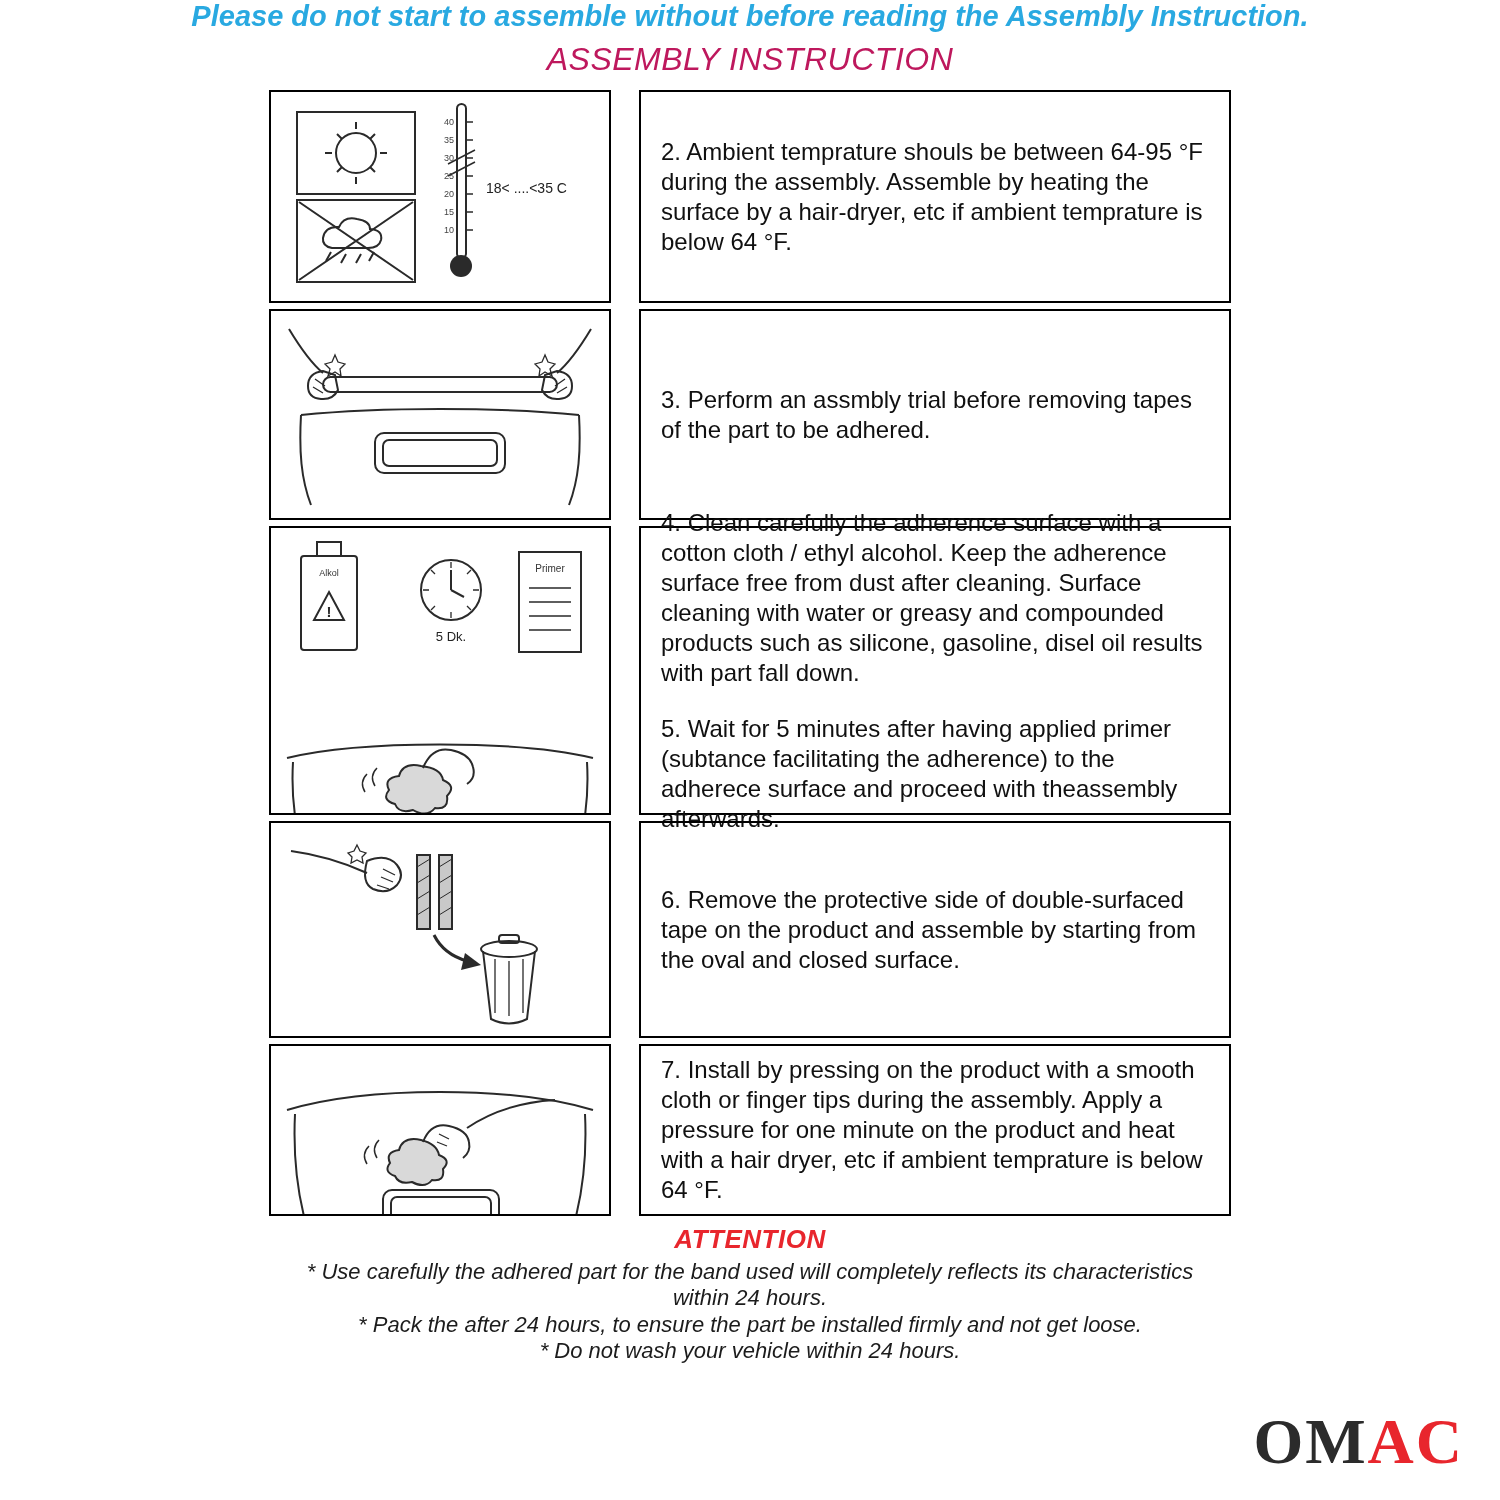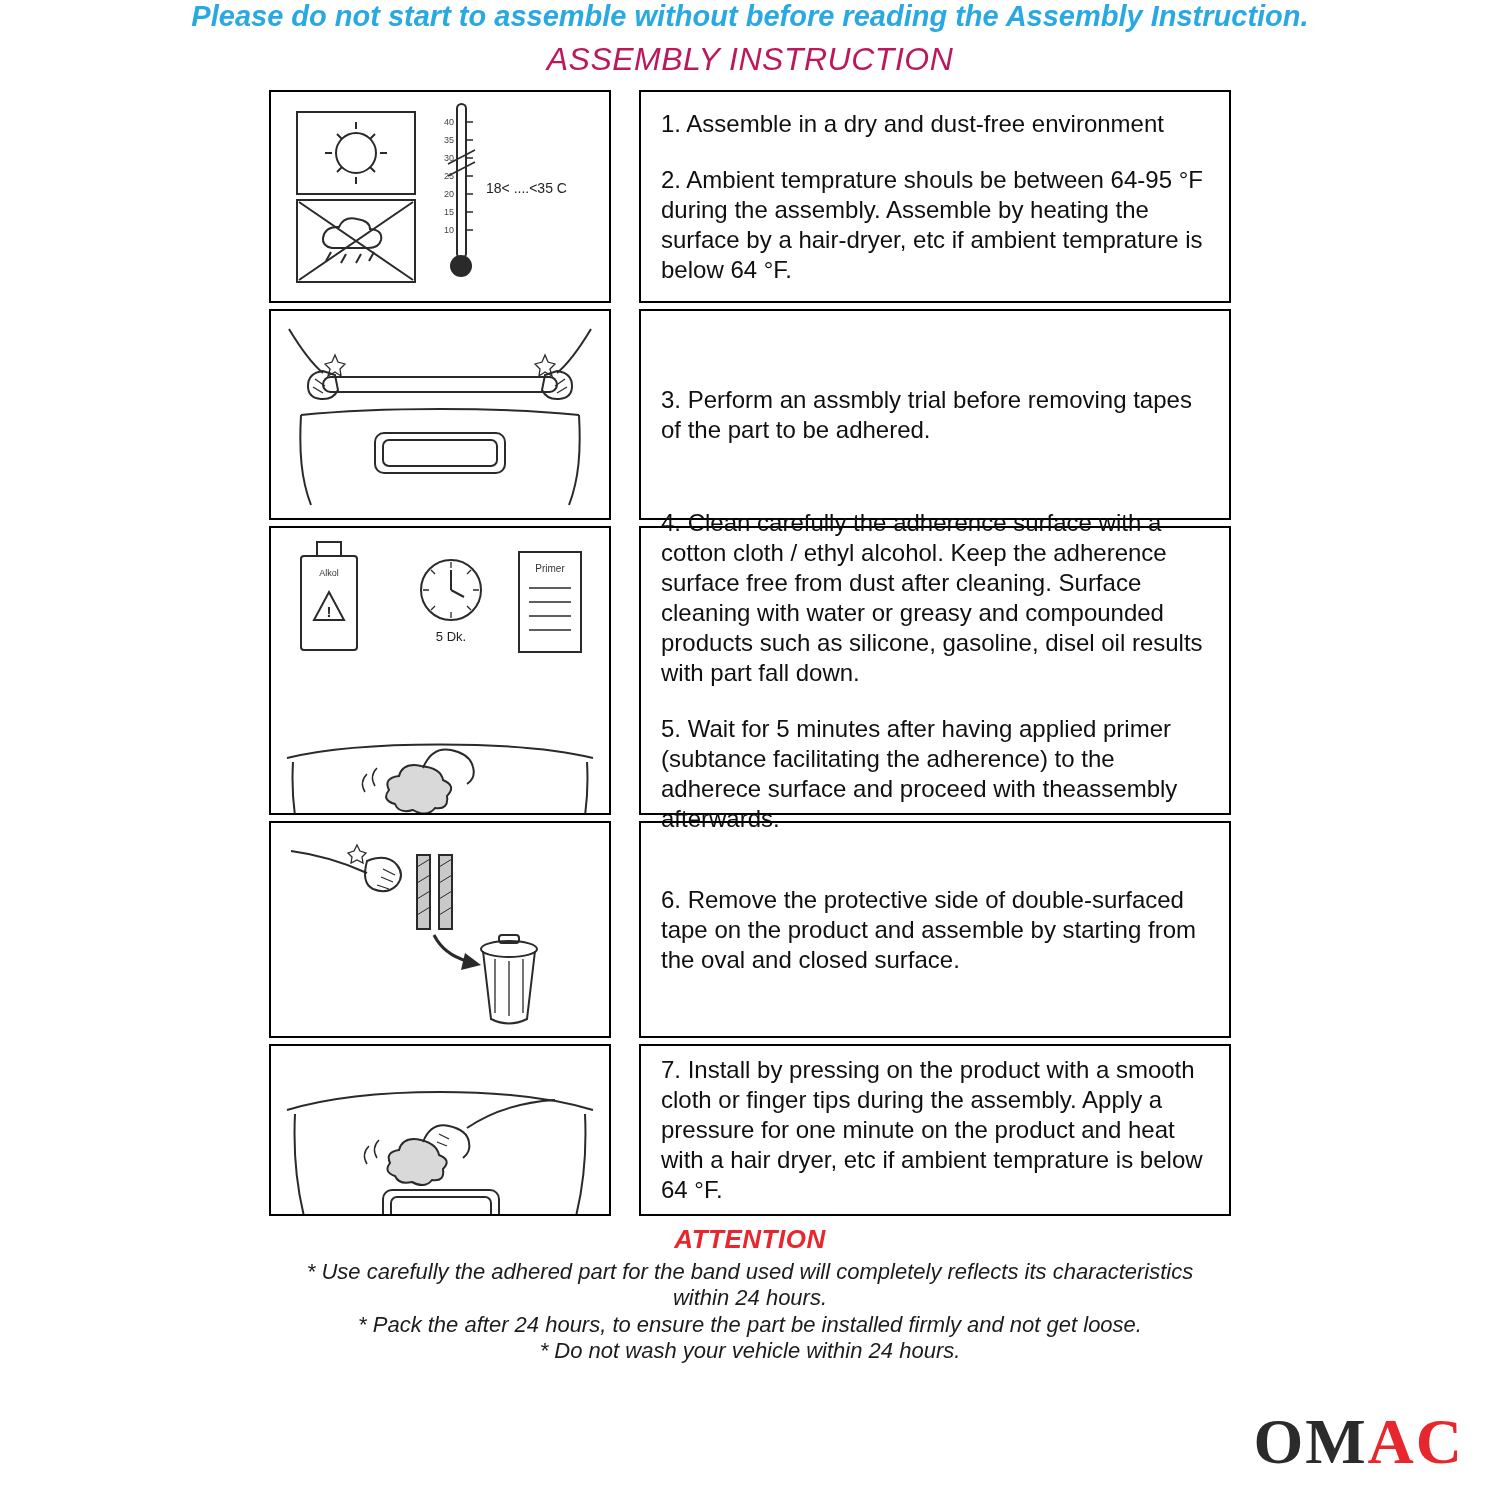--- a/index.html
+++ b/index.html
@@ -90,21 +90,20 @@
             <text x="183" y="69">30</text>
             <text x="183" y="87">25</text>
             <text x="183" y="105">20</text>
             <text x="183" y="123">15</text>
             <text x="183" y="141">10</text>
           </g>
           <text x="215" y="101" font-size="14" fill="#222">18&lt; ....&lt;35 C</text>
         </svg>
       </div>
       <div class="text-box">
-        <p>1. Assemble in a dry and dust-free environment</p>
         <p>2. Ambient temprature shouls be between 64-95 °F during the assembly. Assemble by heating the surface by a hair-dryer, etc if ambient temprature is below 64 °F.</p>
       </div>
     </section>
 
     <section class="row row-2">
       <div class="illus-box">
         <svg viewBox="0 0 338 207" width="338" height="207">
           <g fill="none" stroke="#2a2a2a" stroke-width="2">
             <path d="M18,18 C30,38 40,52 52,62 M320,18 C308,38 298,52 286,62"></path>
             <rect x="52" y="66" width="234" height="15" rx="7.5"></rect>

